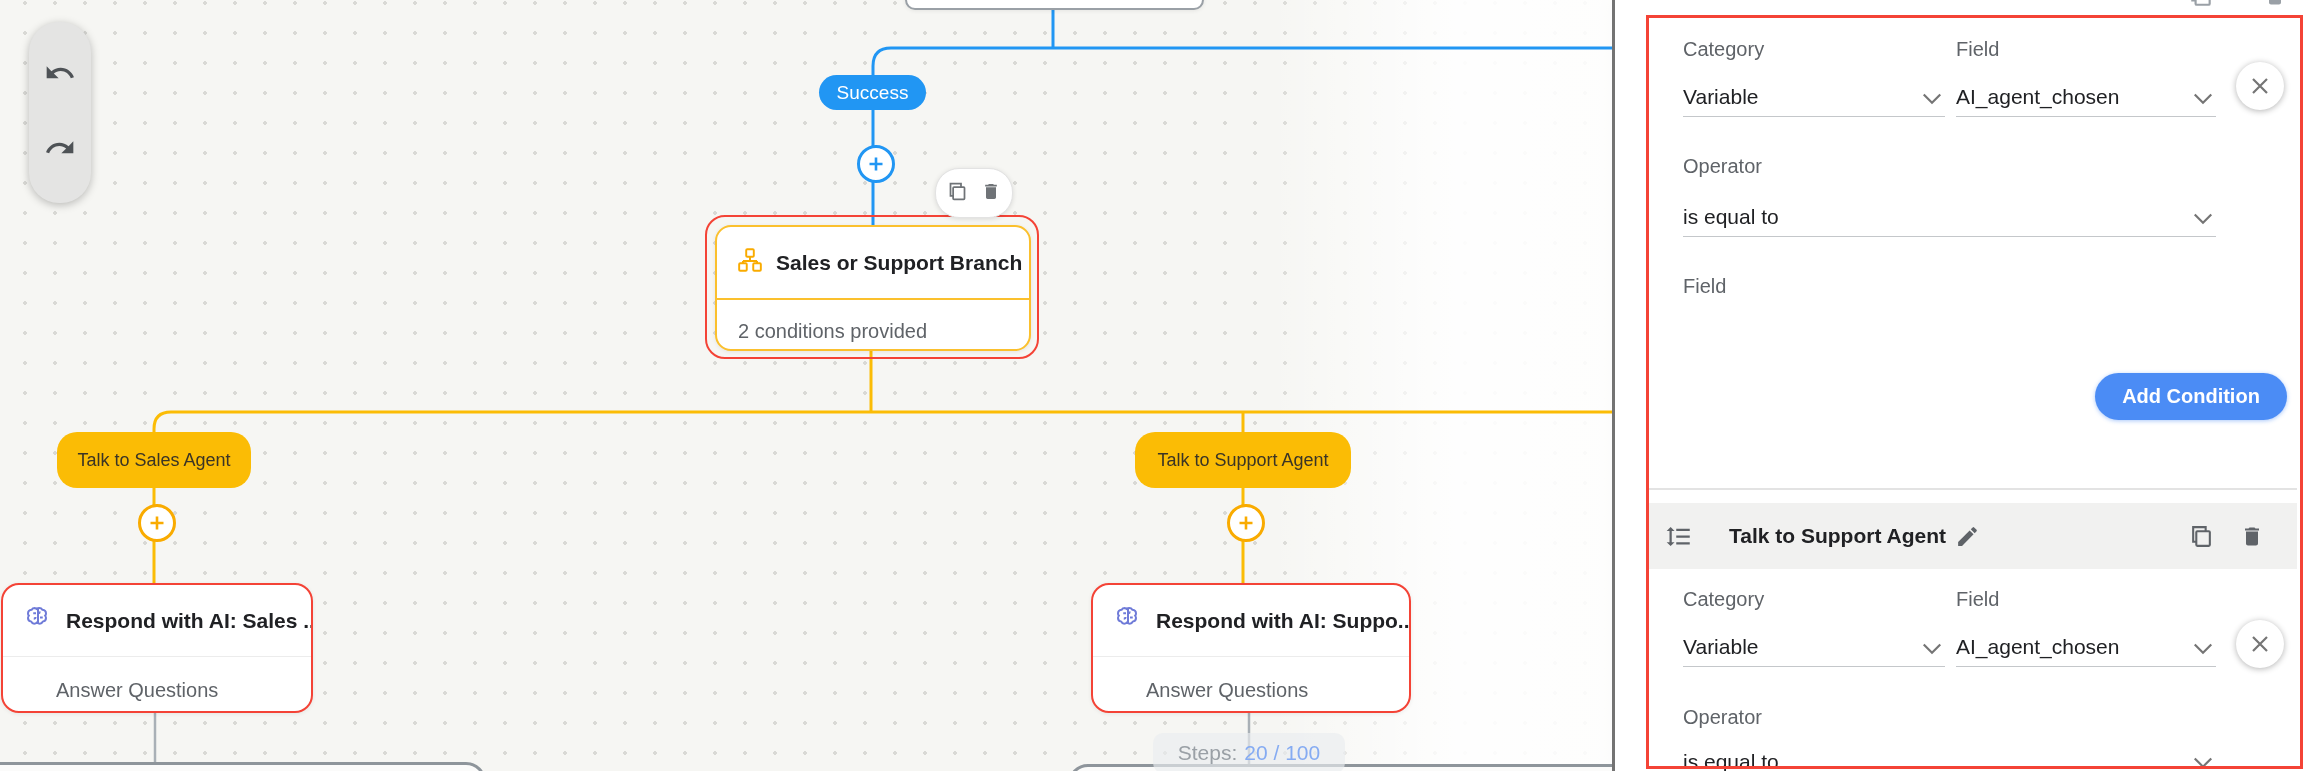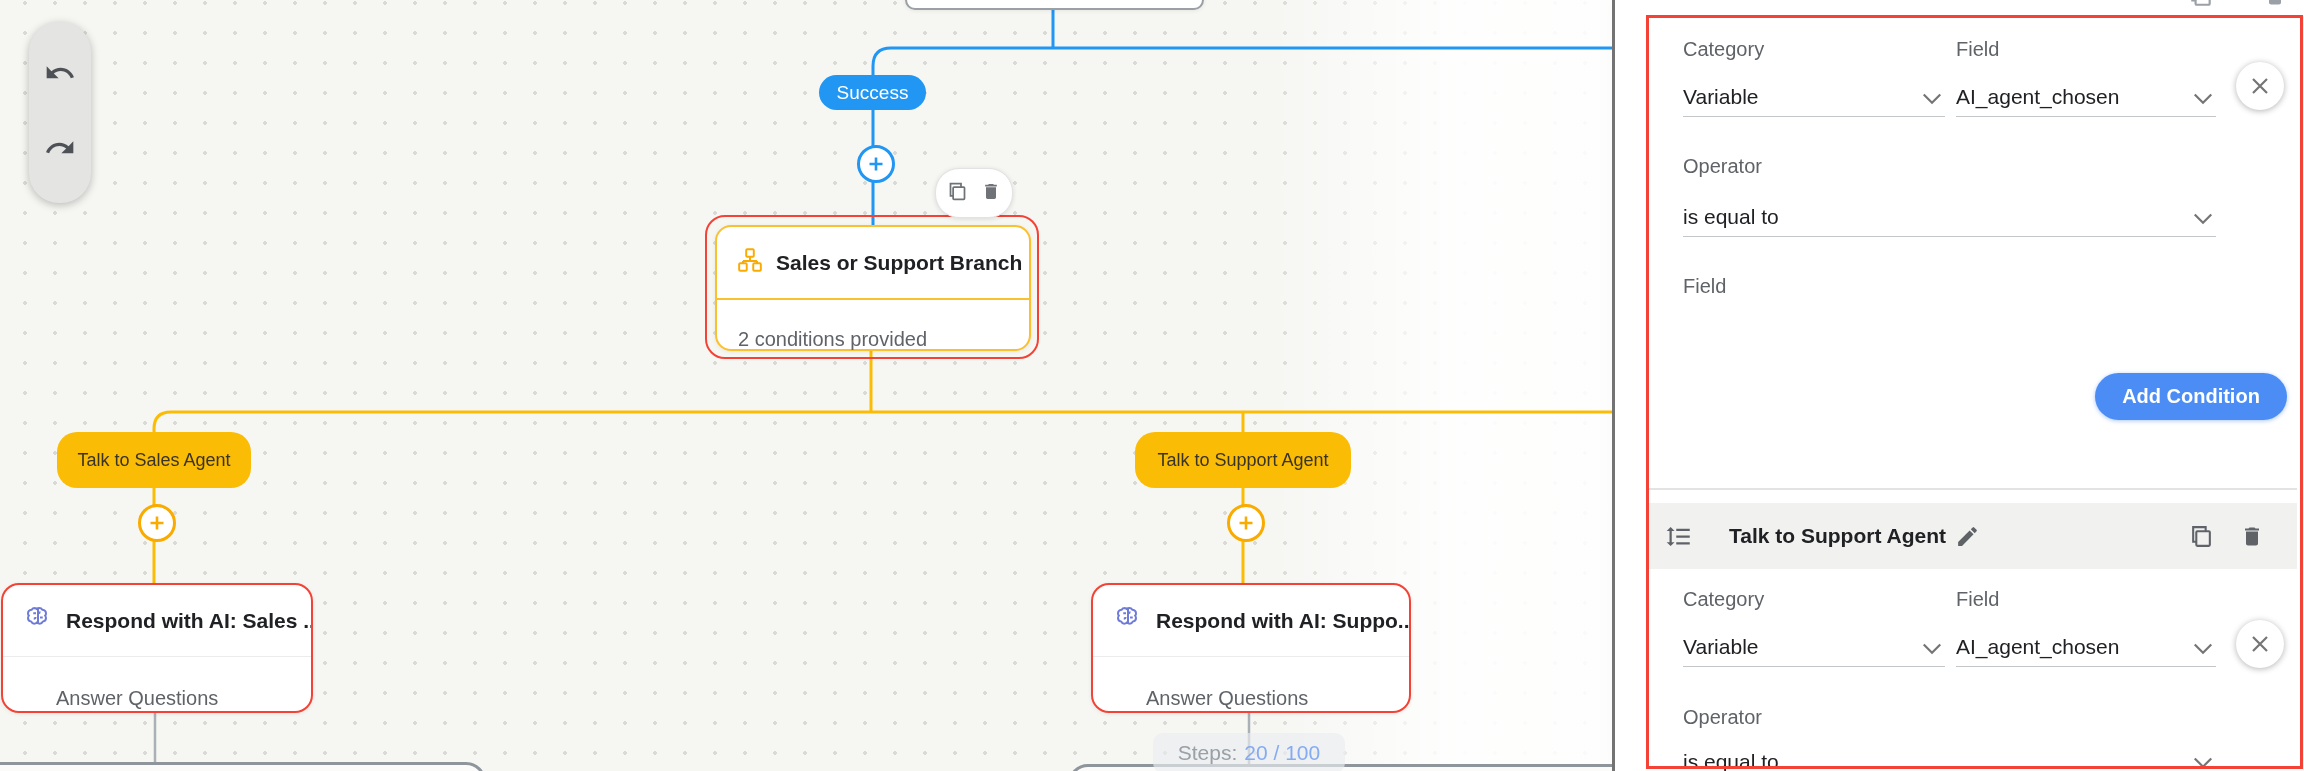--- a/index.html
+++ b/index.html
@@ -11,21 +11,21 @@
     background-color:#F6F6F3;
     background-image:radial-gradient(circle,#D9D9D5 1.8px,transparent 2px);
     background-size:30px 30px;background-position:10px 18px;}
   #fade-right{position:absolute;left:1270px;top:0;width:342px;height:771px;z-index:2;
     background:linear-gradient(to right,rgba(255,255,255,0),rgba(255,255,255,.92) 55%,rgba(255,255,255,.85));}
   #wires{position:absolute;left:0;top:0;z-index:3;}
 
   .node{position:absolute;background:#fff;z-index:10;box-shadow:0 1px 4px rgba(0,0,0,.07);}
   .node-head{display:flex;align-items:center;gap:13px;padding:8px 20px;height:55px;
     font-weight:700;font-size:21px;color:#202124;white-space:nowrap;overflow:hidden;}
-  .node-body{padding:8px 21px;font-size:20px;color:#5F6368;display:flex;align-items:center;white-space:nowrap;}
+  .node-body{padding:0 21px;font-size:20px;color:#5F6368;display:flex;align-items:center;white-space:nowrap;}
 
   #node-top-partial{left:905px;top:-36px;width:295px;height:42px;border:2px solid #9AA0A6;border-radius:10px;}
   #branch-select-rect{left:705px;top:215px;width:330px;height:140px;border:2.5px solid #F44336;
     border-radius:20px;z-index:9;pointer-events:none;}
   #branch-node{left:715px;top:225px;width:312px;height:122px;border:2px solid #FBC02D;border-radius:16px;}
   #branch-node .node-head{border-bottom:2px solid #FBC02D;}
   #branch-node .node-body{height:62px;}
   #respond-sales-node{left:1px;top:583px;width:308px;height:126px;border:2.5px solid #F44336;border-radius:18px;}
   #respond-support-node{left:1091px;top:583px;width:316px;height:126px;border:2.5px solid #F44336;border-radius:18px;}
   .respond .node-head{border-bottom:1.5px solid #ECECEC;}

